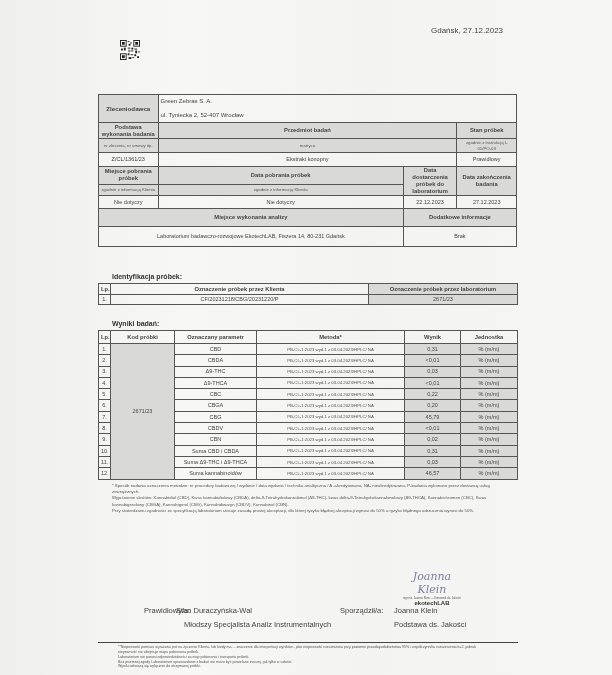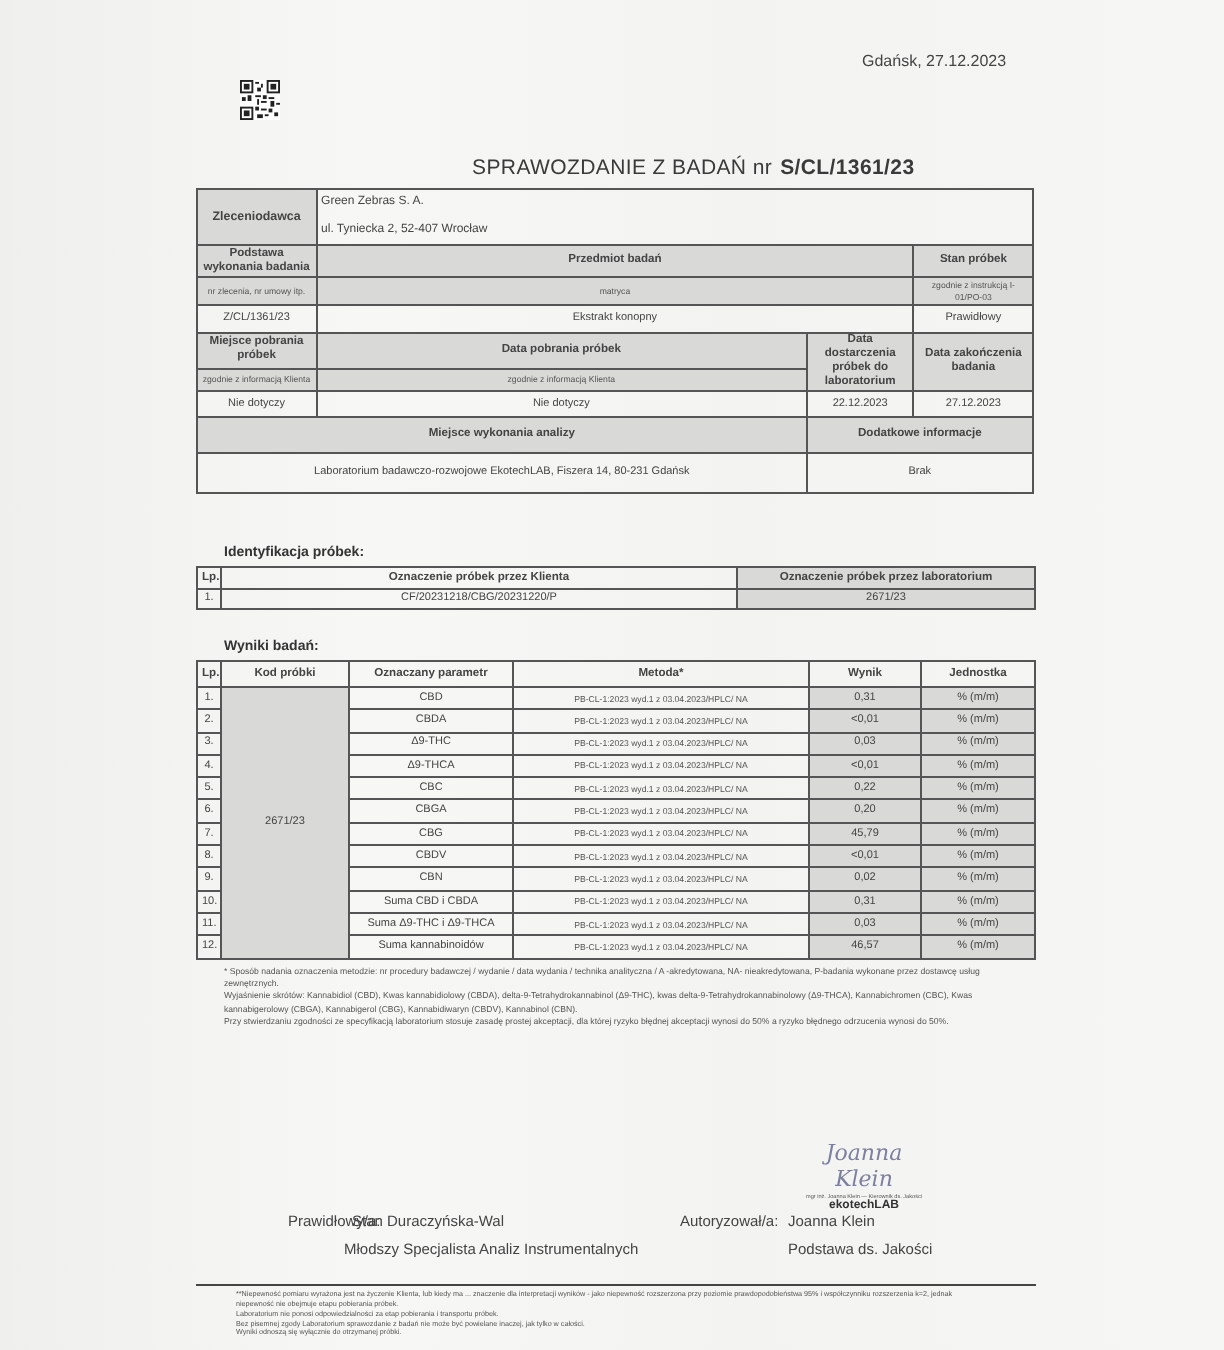--- a/index.html
+++ b/index.html
@@ -71,23 +71,20 @@
         <rect x="19" y="12" width="2" height="1"></rect>
       <rect x="8" y="14" width="2" height="2"></rect>
         <rect x="11" y="15" width="3" height="1"></rect>
         <rect x="15" y="15" width="2" height="2"></rect>
       <rect x="18" y="17" width="2" height="2"></rect>
         <rect x="9" y="18" width="3" height="2"></rect>
         <rect x="13" y="18" width="2" height="1"></rect>
     </g>
   </svg>
 
-  <div class="title">
-    <span>SPRAWOZDANIE Z BADAŃ nr</span><b>S/CL/1361/23</b>
-  </div>
 
   <table id="t1">
     <colgroup>
         <col style="width:50px">
         <col style="width:120px">
         <col style="width:86px">
         <col style="width:45px">
         <col style="width:50px">
       </colgroup>
     <tbody>
@@ -277,22 +274,22 @@
   </div>
 
   <div class="stamp">
     <div class="sig">Joanna Klein</div>
     <div class="tiny">mgr inż. Joanna Klein — Kierownik ds. Jakości</div>
     <div class="logo">ekotechLAB</div>
   </div>
 
   <div class="sign" style="left:144px;top:606px">Prawidłowy/a:</div>
   <div class="sign" style="left:176px;top:606px">Stan Duraczyńska-Wal</div>
-  <div class="sign" style="left:172px;top:620px">Młodszy Specjalista Analiz Instrumentalnych</div>
-  <div class="sign" style="left:340px;top:606px">Autoryzował/a:</div>
+  <div class="sign" style="left:184px;top:620px">Młodszy Specjalista Analiz Instrumentalnych</div>
+  <div class="sign" style="left:340px;top:606px">Sporządził/a:</div>
   <div class="sign" style="left:394px;top:606px">Joanna Klein</div>
   <div class="sign" style="left:394px;top:620px">Podstawa ds. Jakości</div>
 
   <div class="rule"></div>
   <div class="foot">
     <div>**Niepewność pomiaru wyrażona jest na życzenie Klienta,  lub kiedy ma ... znaczenie dla interpretacji wyników - jako niepewność rozszerzona przy poziomie prawdopodobieństwa 95% i współczynniku rozszerzenia k=2, jednak niepewność nie obejmuje etapu pobierania próbek.</div>
     <div>Laboratorium nie ponosi odpowiedzialności za etap pobierania i transportu próbek.</div>
     <div>Bez pisemnej zgody Laboratorium sprawozdanie z badań nie może być powielane inaczej, jak tylko w całości.</div>
     <div>Wyniki odnoszą się wyłącznie do otrzymanej próbki.</div>
   </div>

